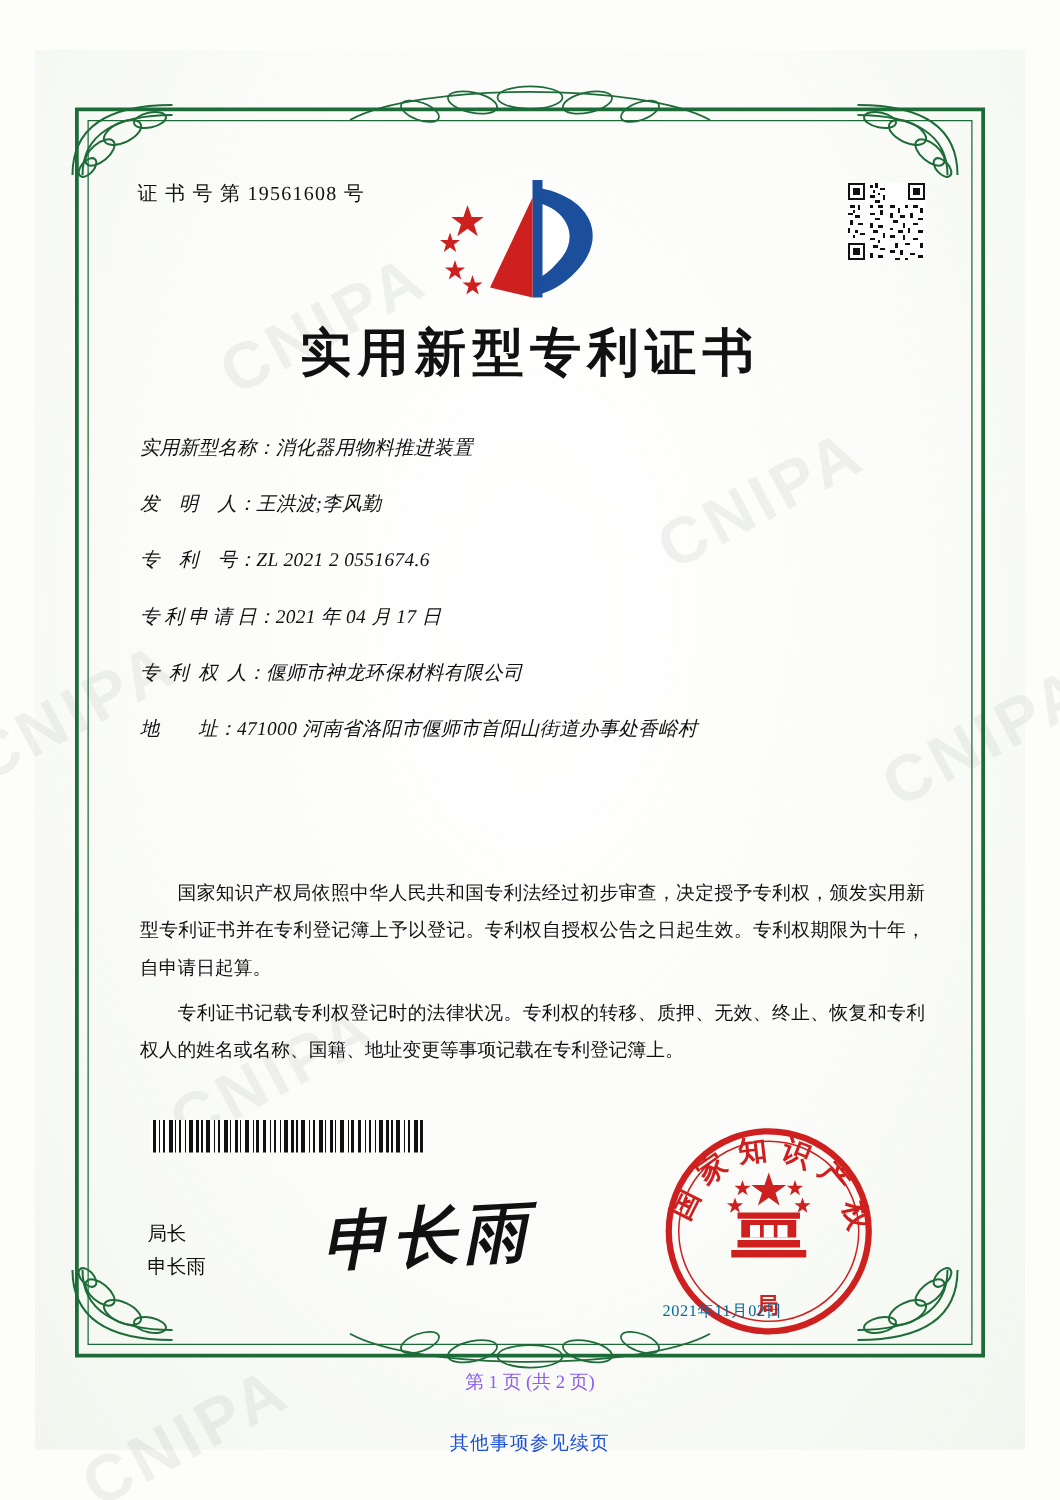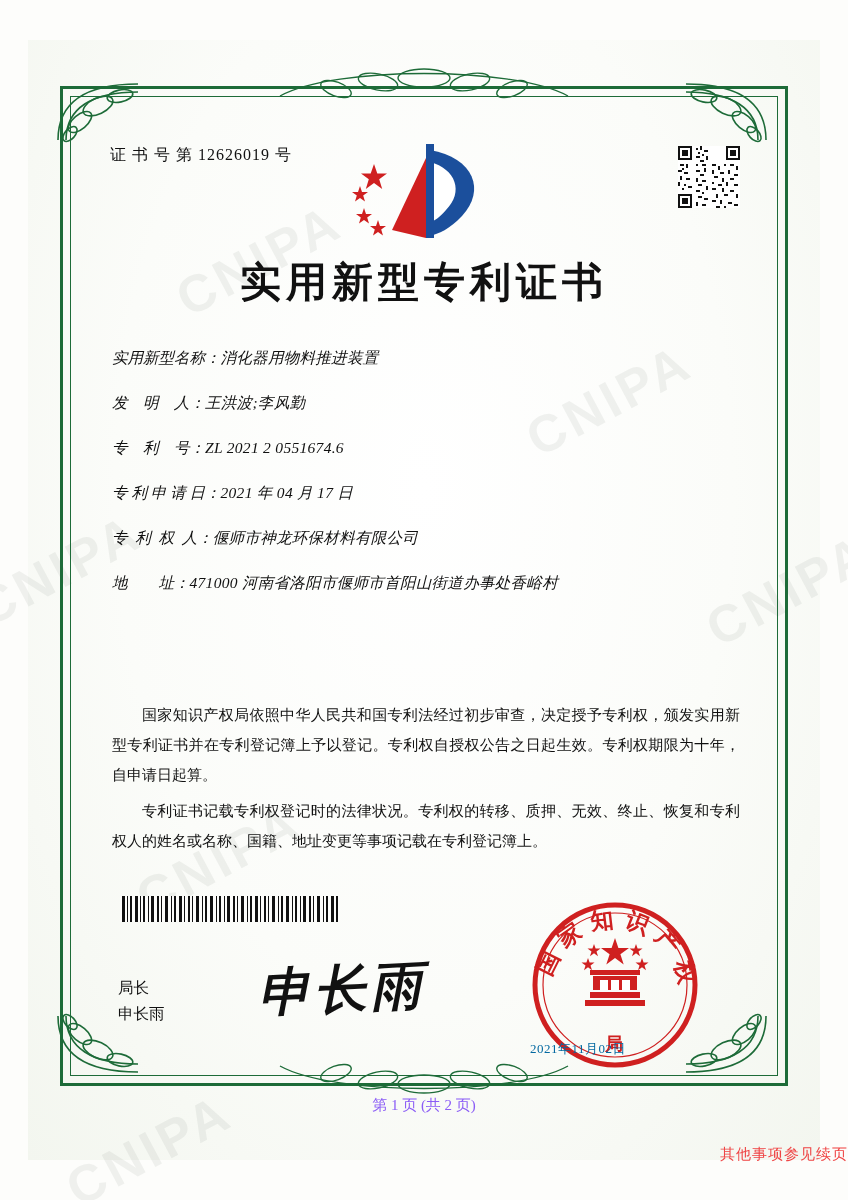--- a/index.html
+++ b/index.html
@@ -199,23 +199,23 @@
     left: 0; right: 0;
     top: 1096px;
     text-align: center;
     font-size: 15px;
     color: #8b5cf6;
   }
   #footer-note {
     position: absolute;
     left: 0; right: 0;
     top: 1145px;
-    text-align: right;
+    text-align: center;
     font-size: 15px;
-    color: #ef4444;
+    color: #1d4ed8;
     letter-spacing: 1px;
   }
 </style>
 </head>
 <body>
 
 <div id="page">
 
   <div id="paper-tint"></div>
 
@@ -296,21 +296,21 @@
         <path d="M6,34 C60,4 240,4 294,34"></path>
         <ellipse cx="150" cy="16" rx="26" ry="9"></ellipse>
         <ellipse cx="104" cy="20" rx="20" ry="8" transform="rotate(12 104 20)"></ellipse>
         <ellipse cx="196" cy="20" rx="20" ry="8" transform="rotate(-12 196 20)"></ellipse>
         <ellipse cx="62" cy="27" rx="16" ry="7" transform="rotate(20 62 27)"></ellipse>
         <ellipse cx="238" cy="27" rx="16" ry="7" transform="rotate(-20 238 27)"></ellipse>
       </g>
     </svg>
   </div>
 
-  <div id="cert-no">证 书 号 第 12626019 号</div>
+  <div id="cert-no">证 书 号 第 19561608 号</div>
 
   <div id="qr">
     <svg width="62" height="62" viewBox="0 0 31 31" shape-rendering="crispEdges">
       <rect width="31" height="31" fill="#ffffff"></rect>
       <g fill="#111111">
         <rect x="0" y="0" width="7" height="1"></rect>
           <rect x="0" y="6" width="7" height="1"></rect>
         <rect x="0" y="0" width="1" height="7"></rect>
           <rect x="6" y="0" width="1" height="7"></rect>
         <rect x="2" y="2" width="3" height="3"></rect>

